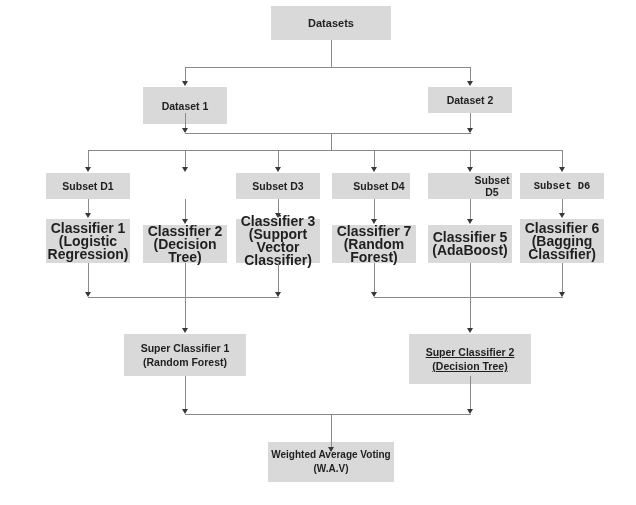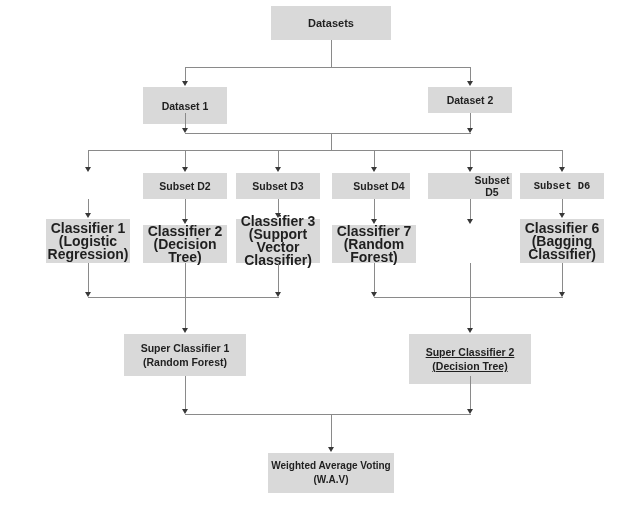--- a/index.html
+++ b/index.html
@@ -38,46 +38,48 @@
 </head>
 <body>
 
 <div id="canvas">
 
   <div class="node n-root" style="left:271px;top:6px;width:120px;height:34px;">Datasets</div>
 
   <div class="node n-ds" style="left:143px;top:87px;width:84px;height:37px;">Dataset 1</div>
   <div class="node n-ds" style="left:428px;top:87px;width:84px;height:26px;">Dataset 2</div>
 
-  <div class="node n-sub" style="left:143px;top:173px;width:84px;height:26px;">Subset D2</div>
+  <div class="node n-sub" style="left:46px;top:173px;width:84px;height:26px;">Subset D1</div>
   <div class="node n-sub" style="left:236px;top:173px;width:84px;height:26px;text-align:right;">Subset D3</div>
   <div class="node n-sub" style="left:332px;top:173px;width:78px;height:26px;padding-left:16px;">Subset D4</div>
   <div class="node n-sub" style="left:428px;top:173px;width:84px;height:26px;padding-left:44px;">Subset D5</div>
   <div class="node n-sub" style="left:520px;top:173px;width:84px;height:26px;font-family:Liberation Mono, monospace;">Subset D6</div>
 
   <div class="node n-cls" style="left:46px;top:219px;width:84px;height:44px;">Classifier 1
 (Logistic
 Regression)</div>
   <div class="node n-cls" style="left:143px;top:225px;width:84px;height:38px;">Classifier 2
 (Decision Tree)</div>
   <div class="node n-cls" style="left:236px;top:219px;width:84px;height:44px;">Classifier 3
 (Support Vector
 Classifier)</div>
   <div class="node n-cls" style="left:332px;top:225px;width:84px;height:38px;">Classifier 7
 (Random Forest)</div>
+  <div class="node n-cls" style="left:428px;top:225px;width:84px;height:38px;">Classifier 5
+(AdaBoost)</div>
   <div class="node n-cls" style="left:520px;top:219px;width:84px;height:44px;">Classifier 6
 (Bagging
 Classifier)</div>
 
   <div class="node n-sup" style="left:124px;top:334px;width:122px;height:42px;">Super Classifier 1
 (Random Forest)</div>
   <div class="node n-sup" style="left:409px;top:334px;width:122px;height:50px;text-decoration:underline;">Super Classifier 2
 (Decision Tree)</div>
 
-  <div class="node n-wav" style="left:268px;top:453px;width:126px;height:40px;">Weighted Average Voting
+  <div class="node n-wav" style="left:268px;top:442px;width:126px;height:40px;">Weighted Average Voting
 (W.A.V)</div>
 
   <div class="vl" style="left:331px;top:40px;height:27px;"></div>
   <div class="hl" style="left:185px;top:67px;width:286px;"></div>
   <div class="vl" style="left:185px;top:67px;height:14px;"></div>
   <div class="ar" style="left:182px;top:81px;"></div>
   <div class="vl" style="left:470px;top:67px;height:14px;"></div>
   <div class="ar" style="left:467px;top:81px;"></div>
 
   <div class="vl" style="left:185px;top:113px;height:15px;"></div>

